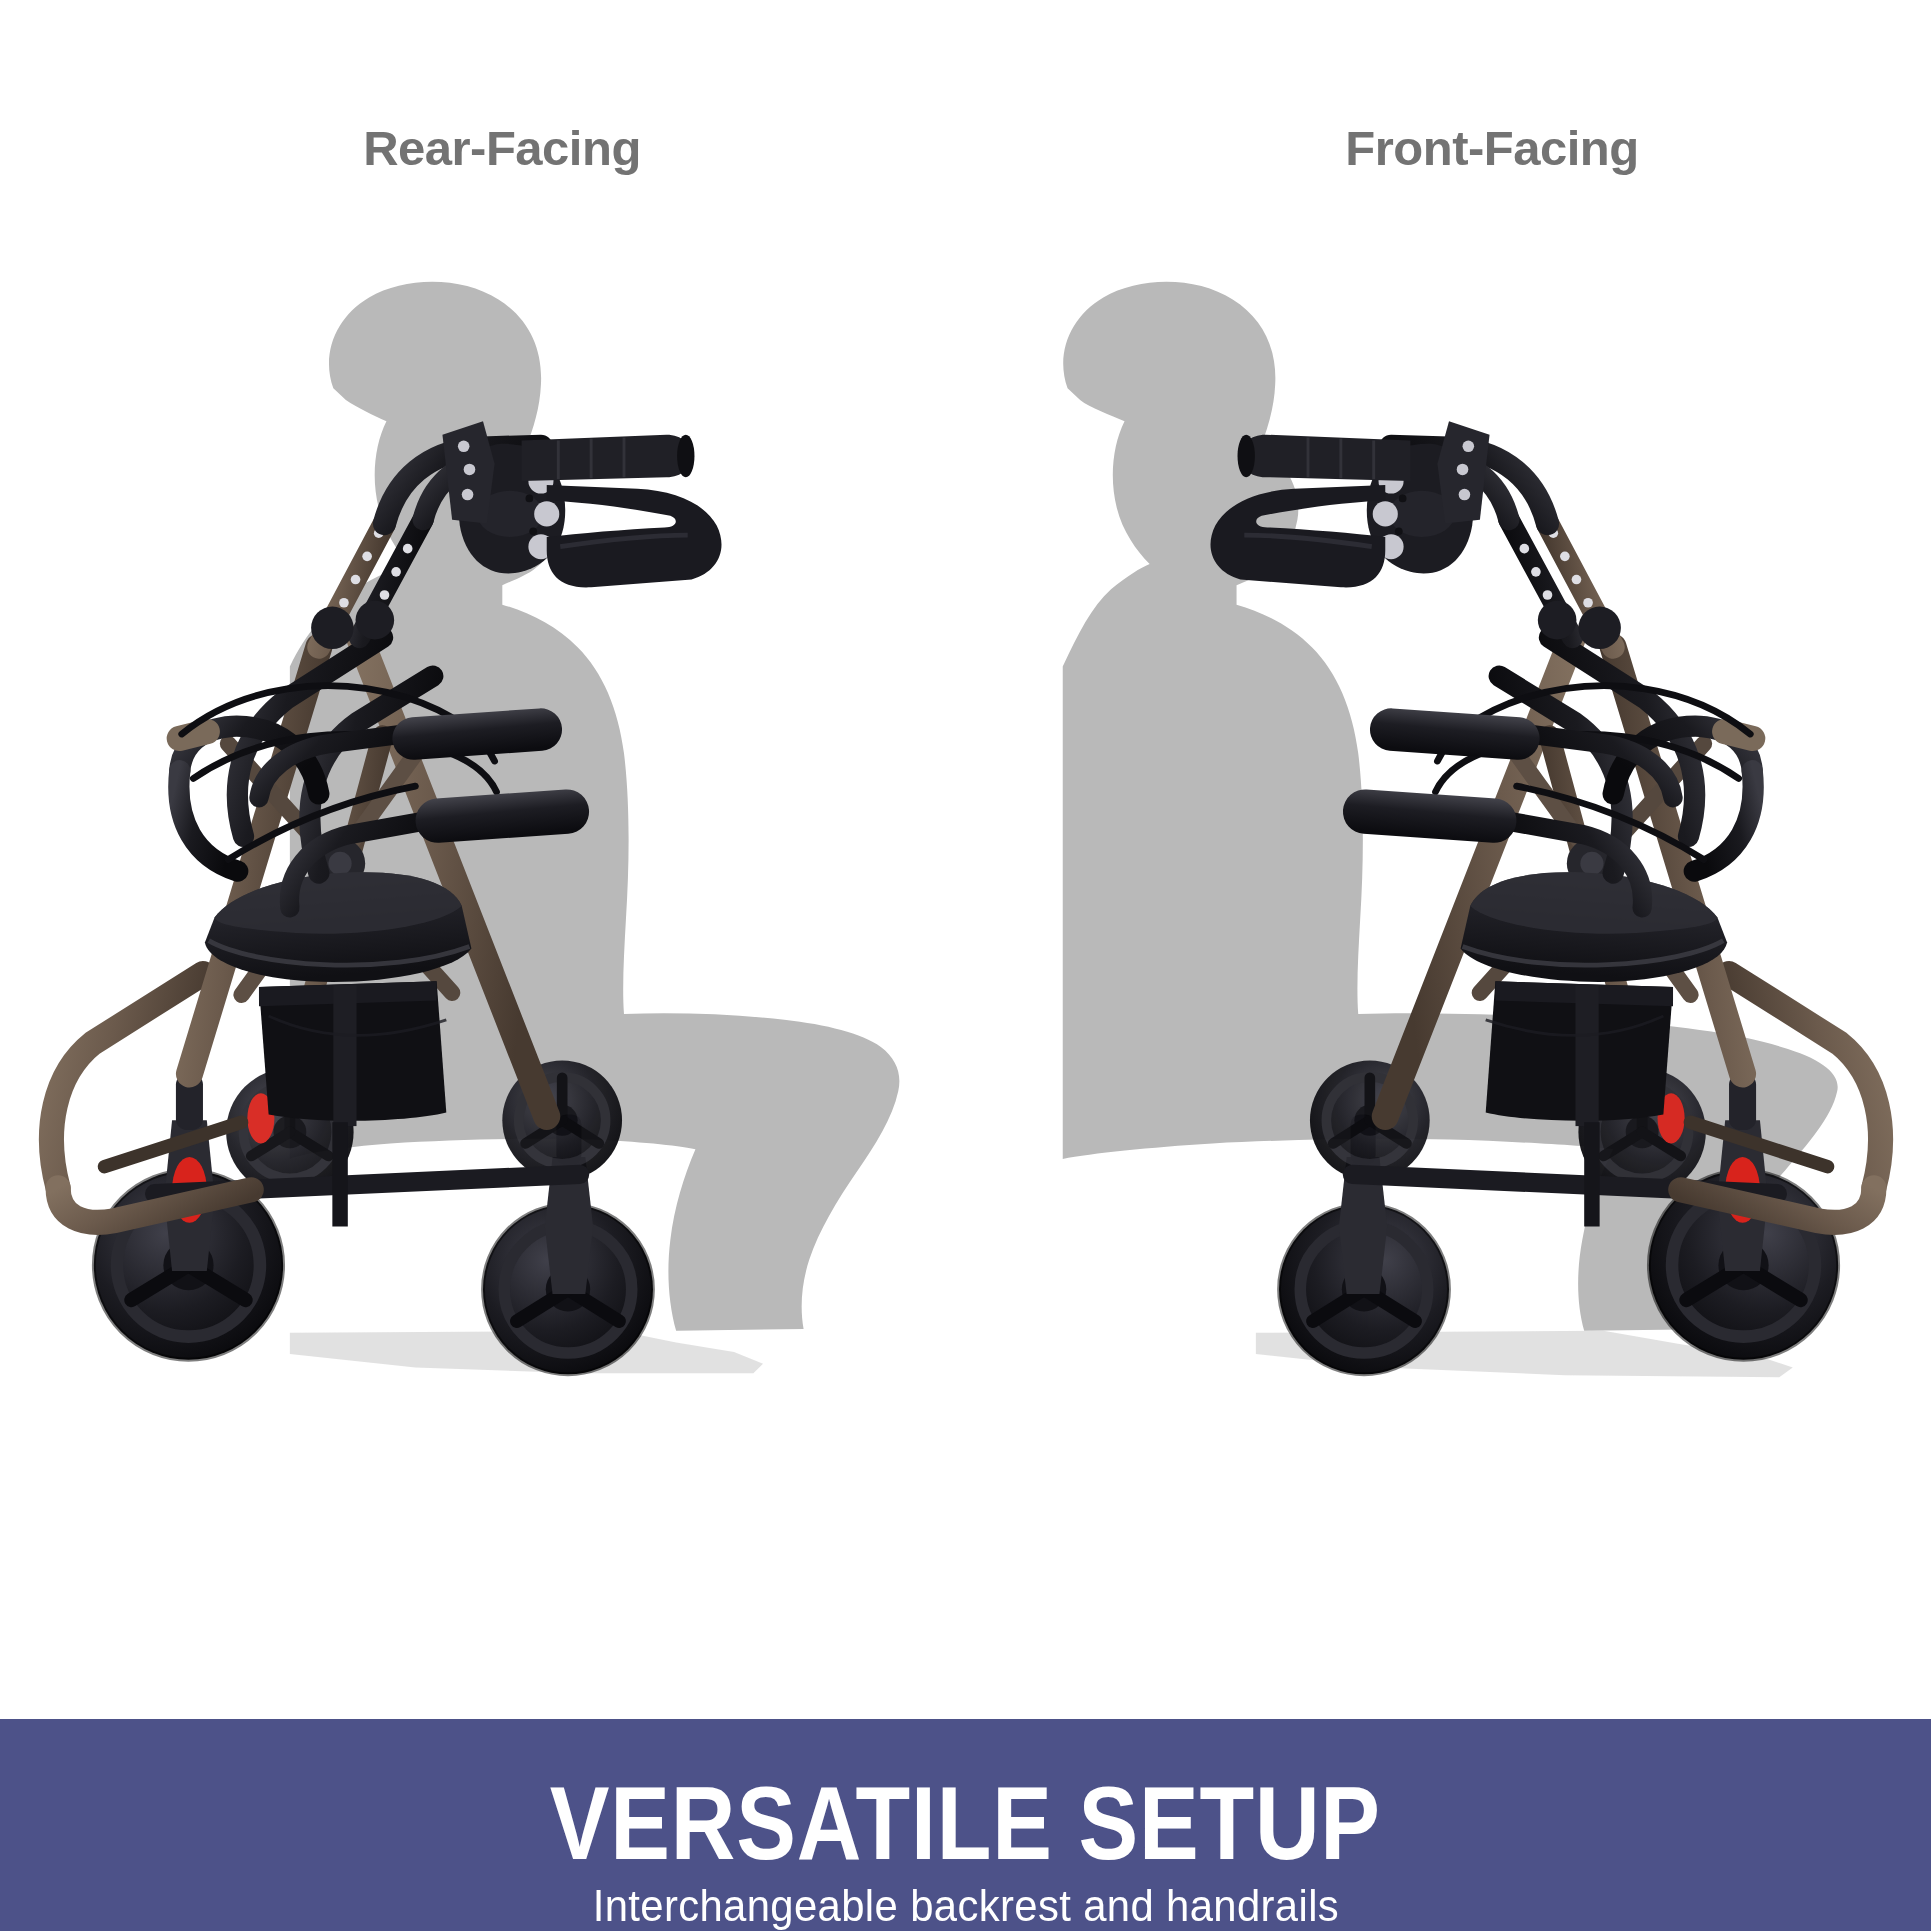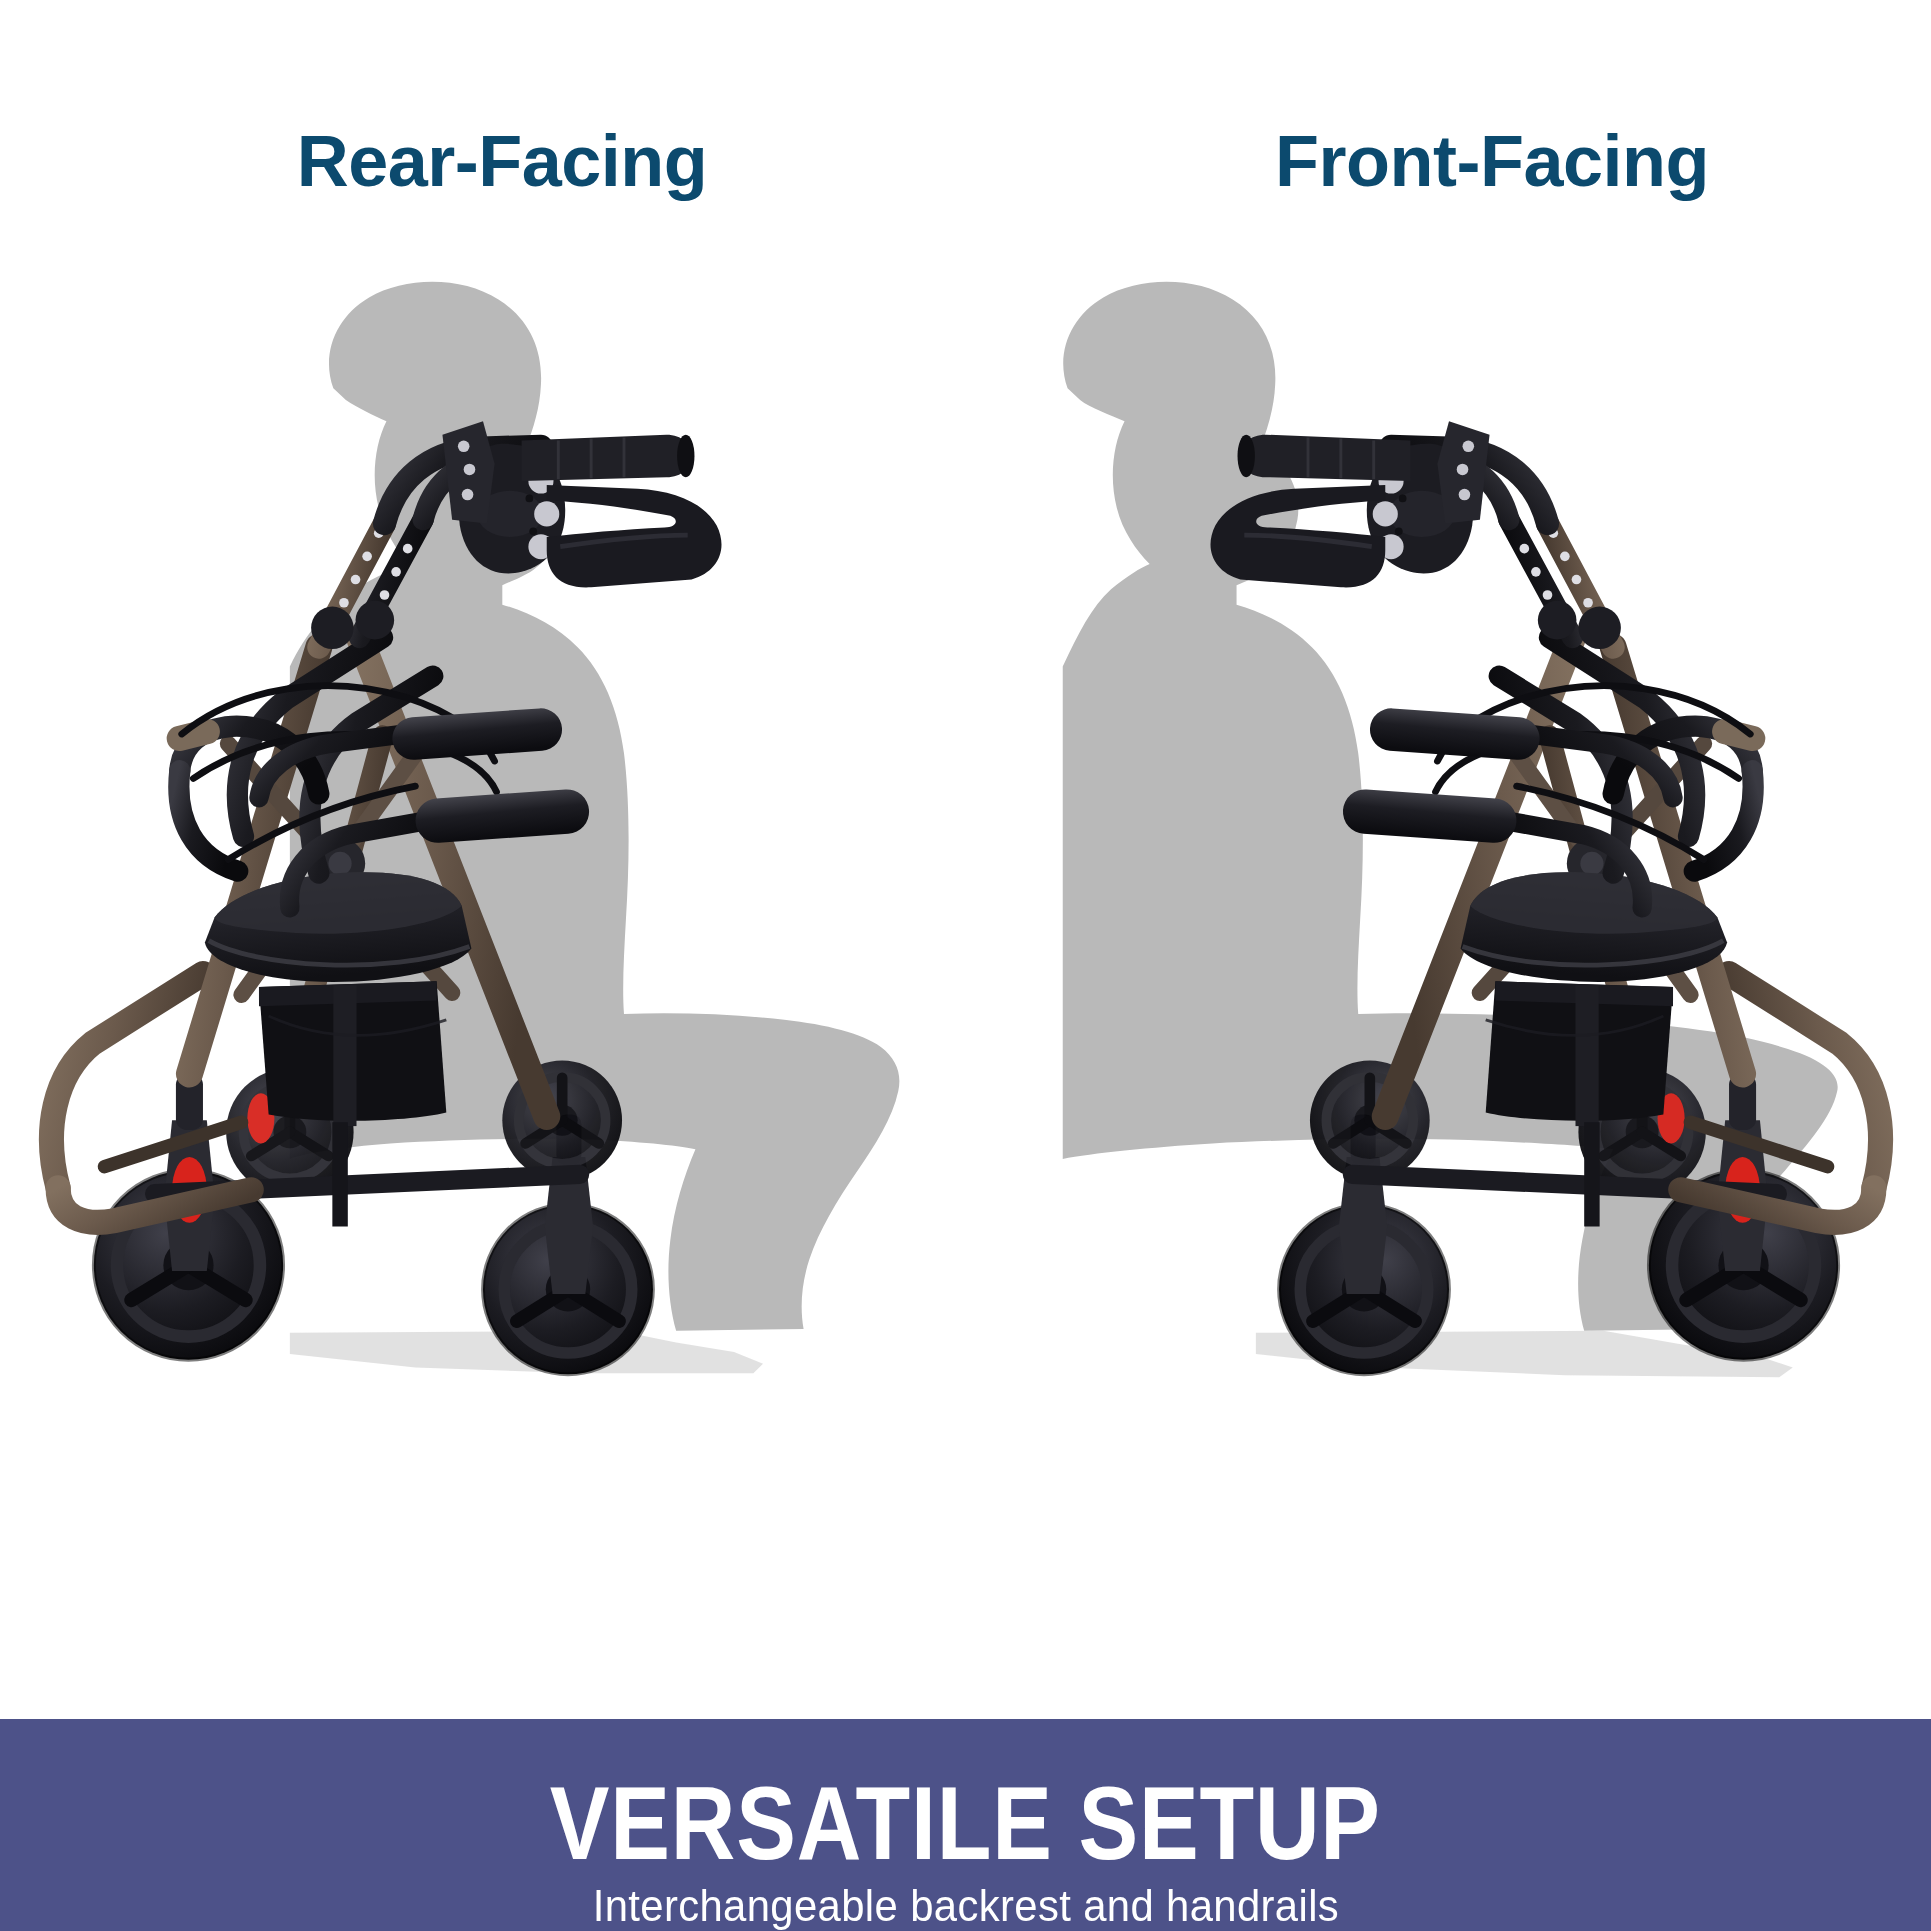--- a/index.html
+++ b/index.html
@@ -10,23 +10,23 @@
     overflow:hidden;
     position:relative;
   }
   #stage{position:absolute;inset:0;width:1931px;height:1931px;background:#fff;}
 
   
   .caption{
     position:absolute;
     font-family:"Liberation Sans", sans-serif;
     font-weight:700;
-    font-size:72px;
+    font-size:49px;
     letter-spacing:-0.5px;
-    color:#0c4a6e;
+    color:#737373;
     white-space:nowrap;
     text-align:center;
     transform:translateX(-50%);
   }
   #cap-left{left:502px;top:120px;}
   #cap-right{left:1492px;top:120px;}
 
   
   .panel{position:absolute;top:145px;width:966px;height:1574px;}
   #panel-left{left:0;}

